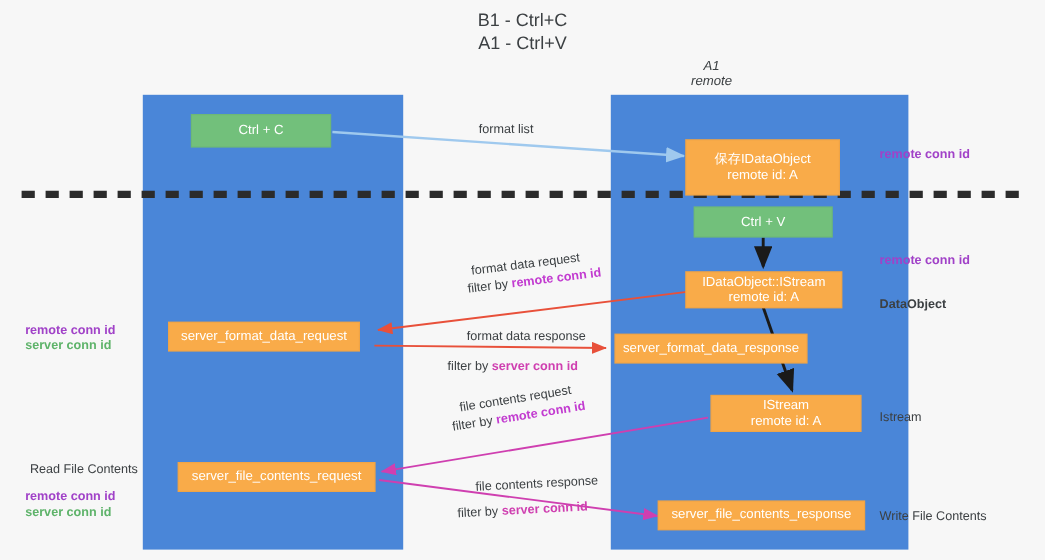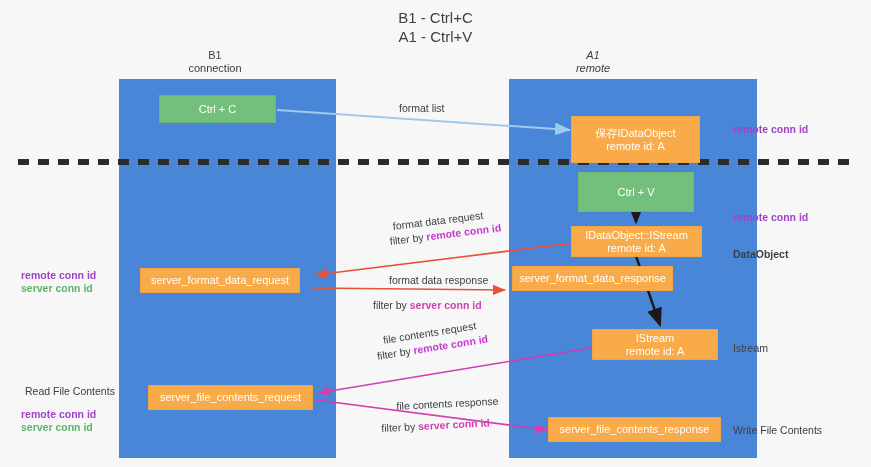--- a/index.html
+++ b/index.html
@@ -57,22 +57,20 @@
   svg.overlay{position:absolute;left:0;top:0;width:871px;height:467px;pointer-events:none;}
 </style>
 </head>
 <body>
 
 <div id="canvas">
 
   <div class="abs title">B1 - Ctrl+C
 A1 - Ctrl+V</div>
 
-  <div class="abs col-head" style="left:155px;top:49px;width:120px;">B1
-connection</div>
   <div class="abs col-head" style="left:533px;top:49px;width:120px;font-style:italic;">A1
 remote</div>
 
   <div class="abs lane" style="left:119px;top:79px;width:217px;height:379px;"></div>
   <div class="abs lane" style="left:509px;top:79px;width:248px;height:379px;"></div>
 
   <svg class="overlay">
     <defs>
       <marker id="ah-blue" markerWidth="9" markerHeight="9" refX="7.5" refY="3.2" orient="auto">
         <path d="M0,0 L8,3.2 L0,6.4 z" fill="#9fc9ee"></path>
@@ -103,28 +101,28 @@
     <line x1="590" y1="348" x2="318" y2="393" stroke="#cf3fb0" stroke-width="1.6" marker-end="url(#ah-pink)"></line>
 
     <line x1="316" y1="400" x2="548" y2="430" stroke="#cf3fb0" stroke-width="1.6" marker-end="url(#ah-pink)"></line>
   </svg>
 
   <div class="abs node green" style="left:159px;top:95px;width:117px;height:28px;">Ctrl + C</div>
 
   <div class="abs node orange" style="left:571px;top:116px;width:129px;height:47px;">保存IDataObject
 remote id: A</div>
 
-  <div class="abs node green" style="left:578px;top:172px;width:116px;height:40px;text-align:center;">Ctrl + V</div>
+  <div class="abs node green" style="left:578px;top:172px;width:116px;height:26px;text-align:center;">Ctrl + V</div>
 
   <div class="abs node orange" style="left:571px;top:226px;width:131px;height:31px;">IDataObject::IStream
 remote id: A</div>
 
   <div class="abs node orange" style="left:140px;top:268px;width:160px;height:25px;">server_format_data_request</div>
 
-  <div class="abs node orange" style="left:512px;top:266px;width:161px;height:25px;">server_format_data_response</div>
+  <div class="abs node orange" style="left:512px;top:278px;width:161px;height:25px;">server_format_data_response</div>
 
   <div class="abs node orange" style="left:592px;top:329px;width:126px;height:31px;">IStream
 remote id: A</div>
 
   <div class="abs node orange" style="left:148px;top:385px;width:165px;height:25px;">server_file_contents_request</div>
 
   <div class="abs node orange" style="left:548px;top:417px;width:173px;height:25px;">server_file_contents_response</div>
 
   <div class="abs edge-cap" style="left:399px;top:101px;">format list</div>
 

